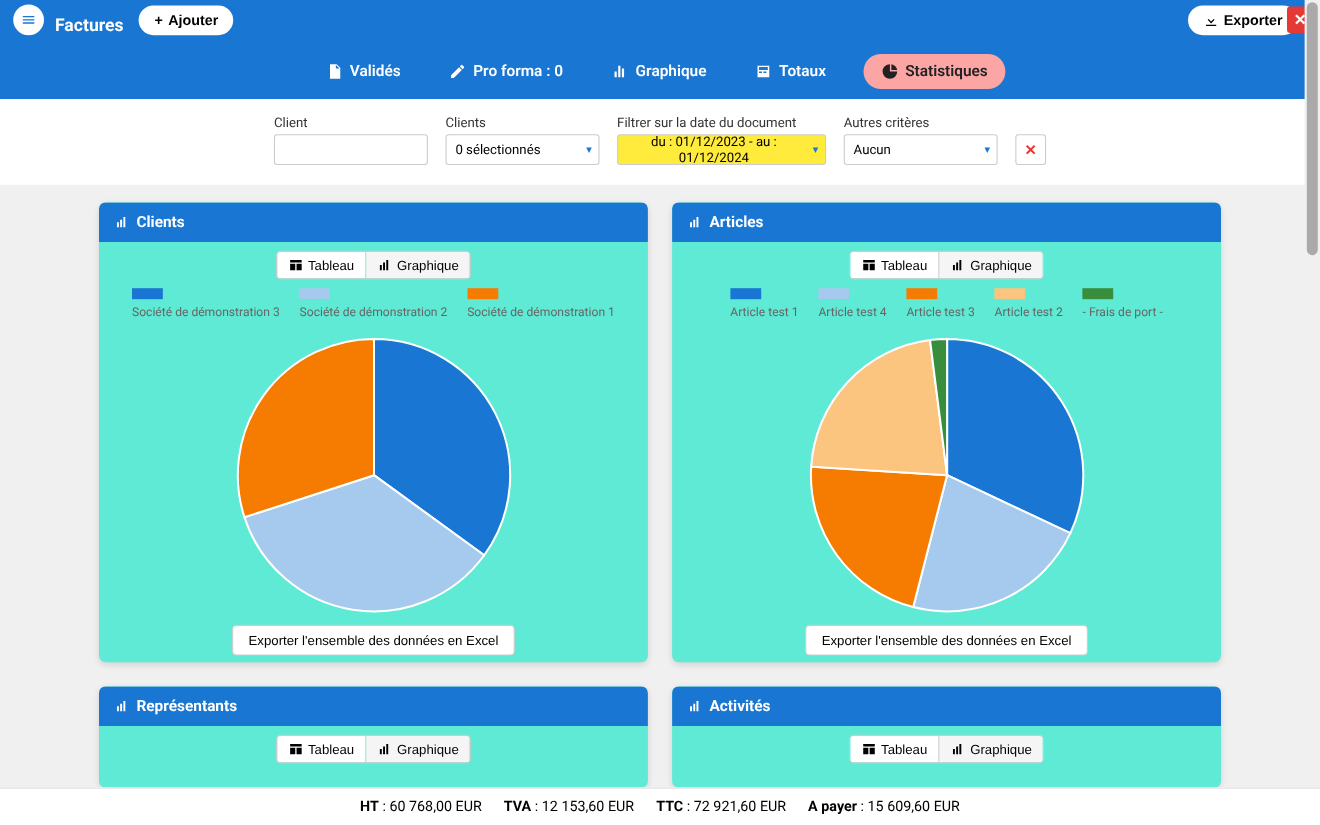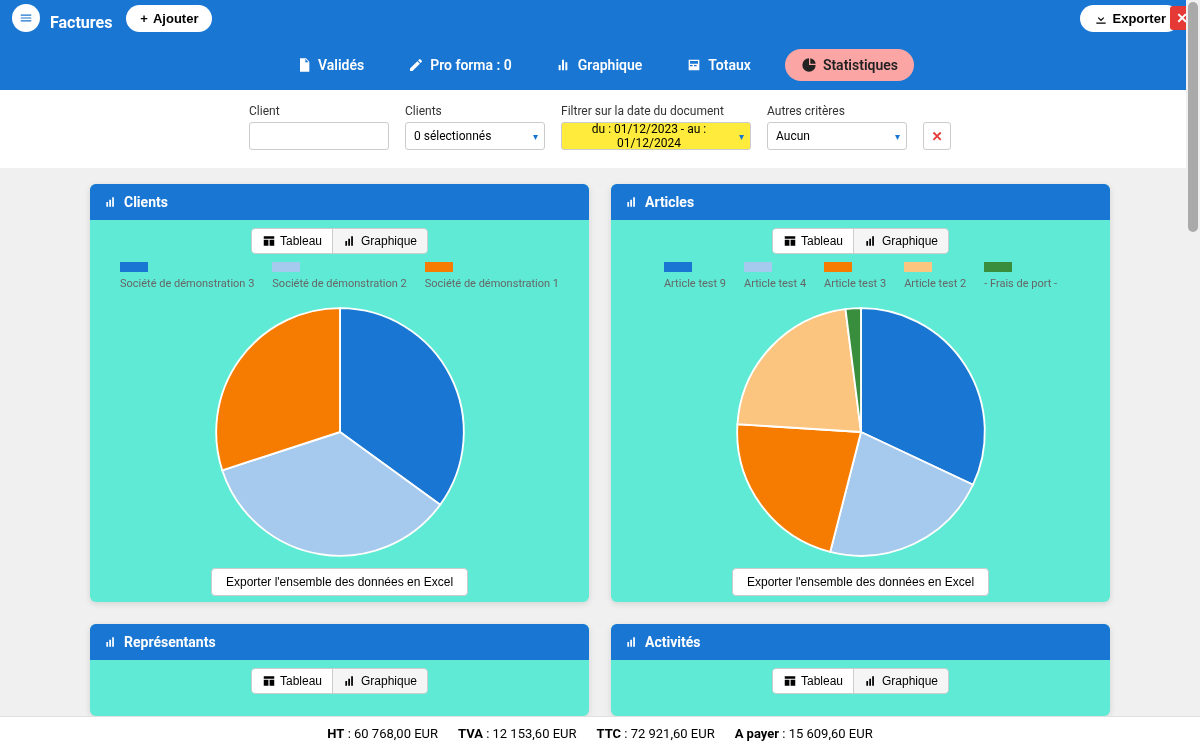--- a/index.html
+++ b/index.html
@@ -211,21 +211,21 @@
         <button class="toggle-btn active">
           <svg class="ico-svg" viewBox="0 0 24 24">
               <path d="M4 20h3v-8H4v8zm5 0h3V8H9v12zm5 0h3v-16h-3v16z"></path>
             </svg>
           <span>Graphique</span>
         </button>
       </div>
       <div class="legend" id="legend-1">
           <span class="legend-item">
             <span class="legend-swatch" style="background:#1976d2"></span>
-            <span>Article test 9</span>
+            <span>Article test 1</span>
           </span>
           <span class="legend-item">
             <span class="legend-swatch" style="background:#a6c9ee"></span>
             <span>Article test 4</span>
           </span>
           <span class="legend-item">
             <span class="legend-swatch" style="background:#f57c00"></span>
             <span>Article test 3</span>
           </span>
           <span class="legend-item">

